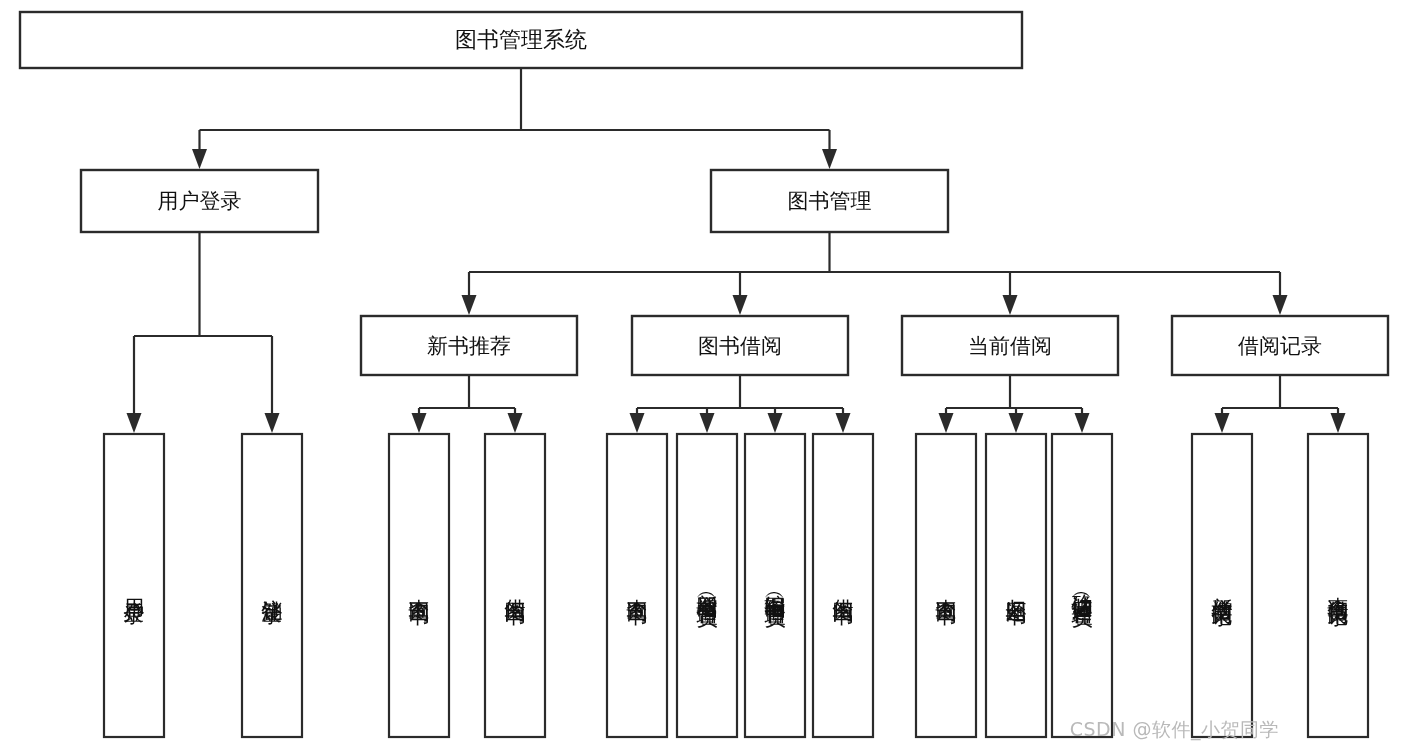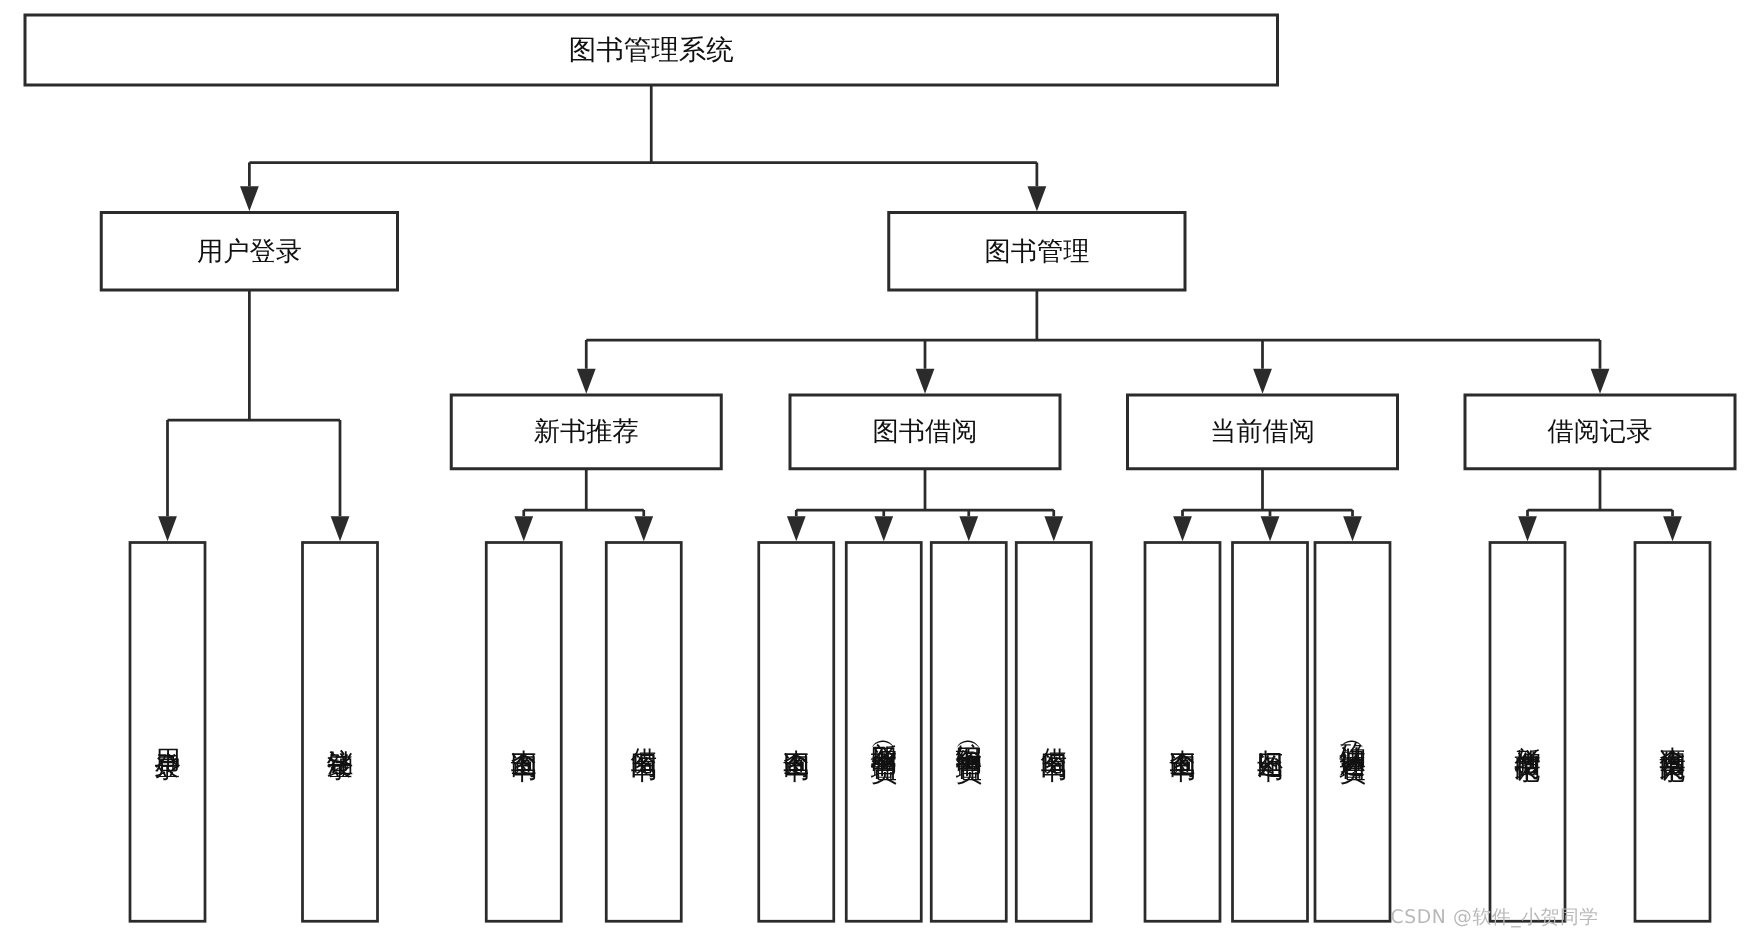--- a/index.html
+++ b/index.html
@@ -79,21 +79,21 @@
     letter-spacing: 2px;
     color: #111111;
     white-space: nowrap;
     text-align: center;
   }
   .watermark {
     position: absolute;
     right: 10px;
     bottom: 4px;
     font-family: "DejaVu Sans", "Liberation Sans", sans-serif;
-    font-size: 15px;
+    font-size: 19px;
     color: #b9b9b9;
     white-space: nowrap;
     letter-spacing: 0.5px;
   }
 </style>
 </head>
 <body>
 
 <div id="diagram-root">
 

